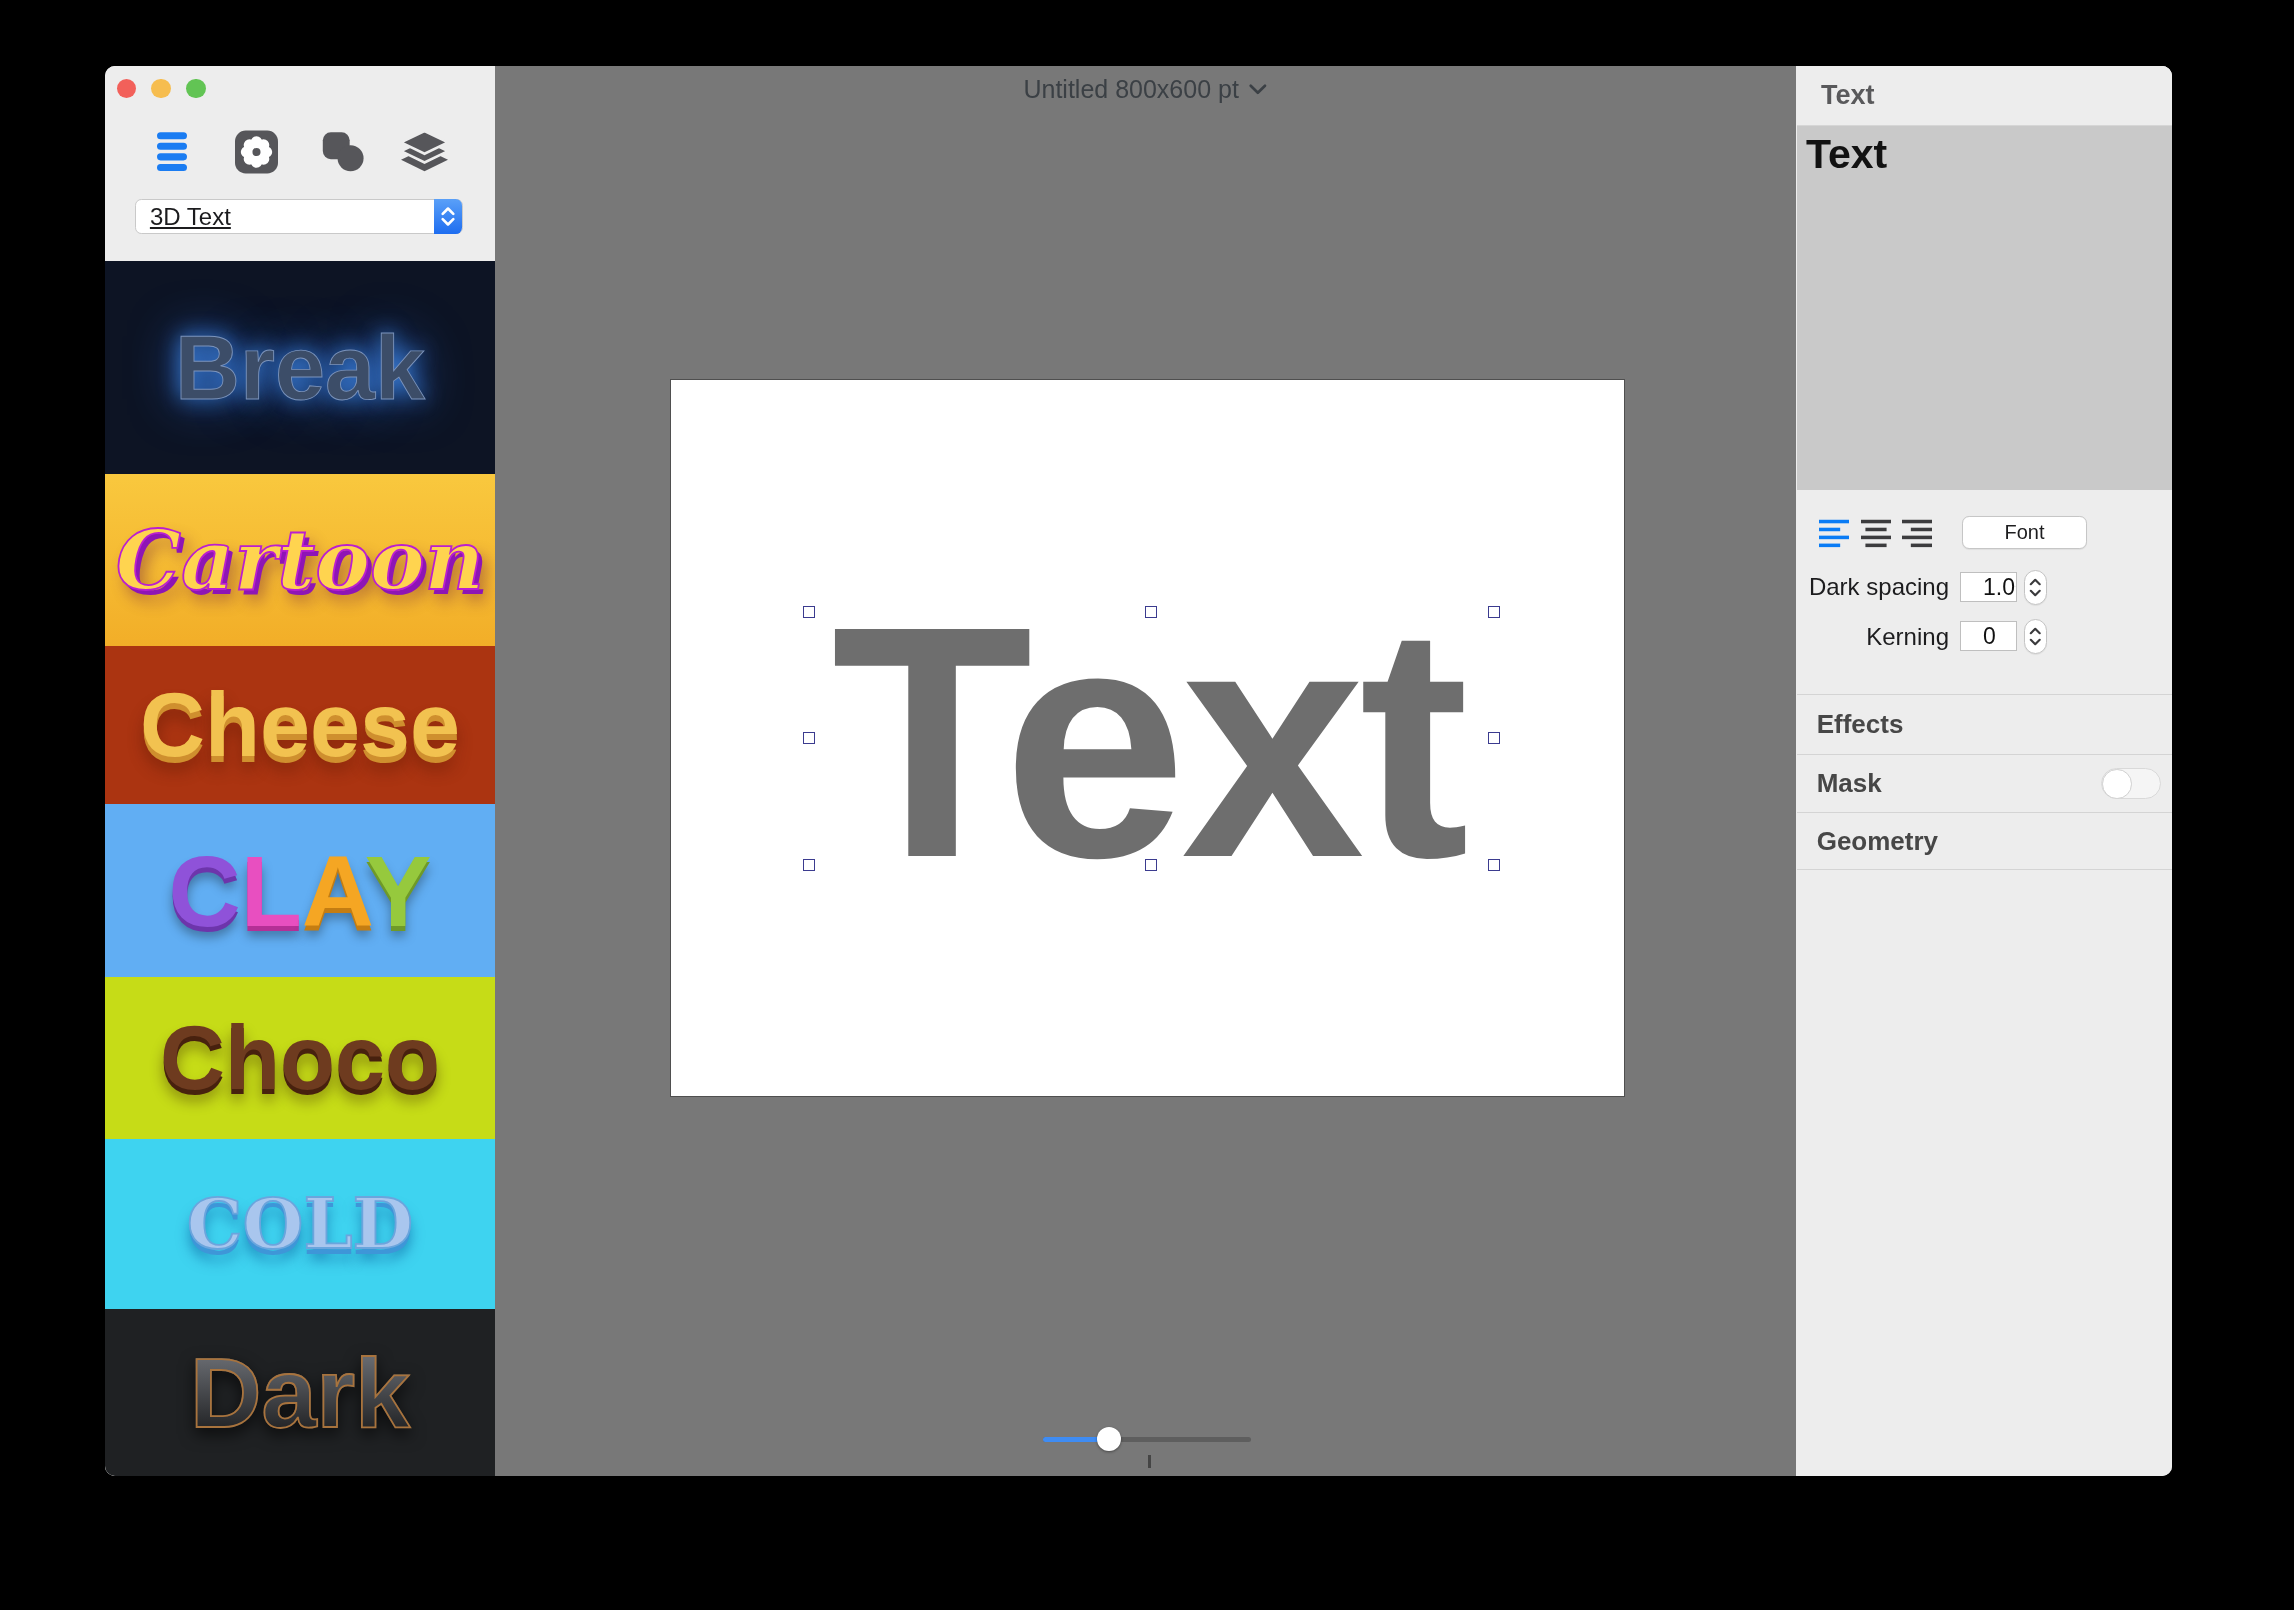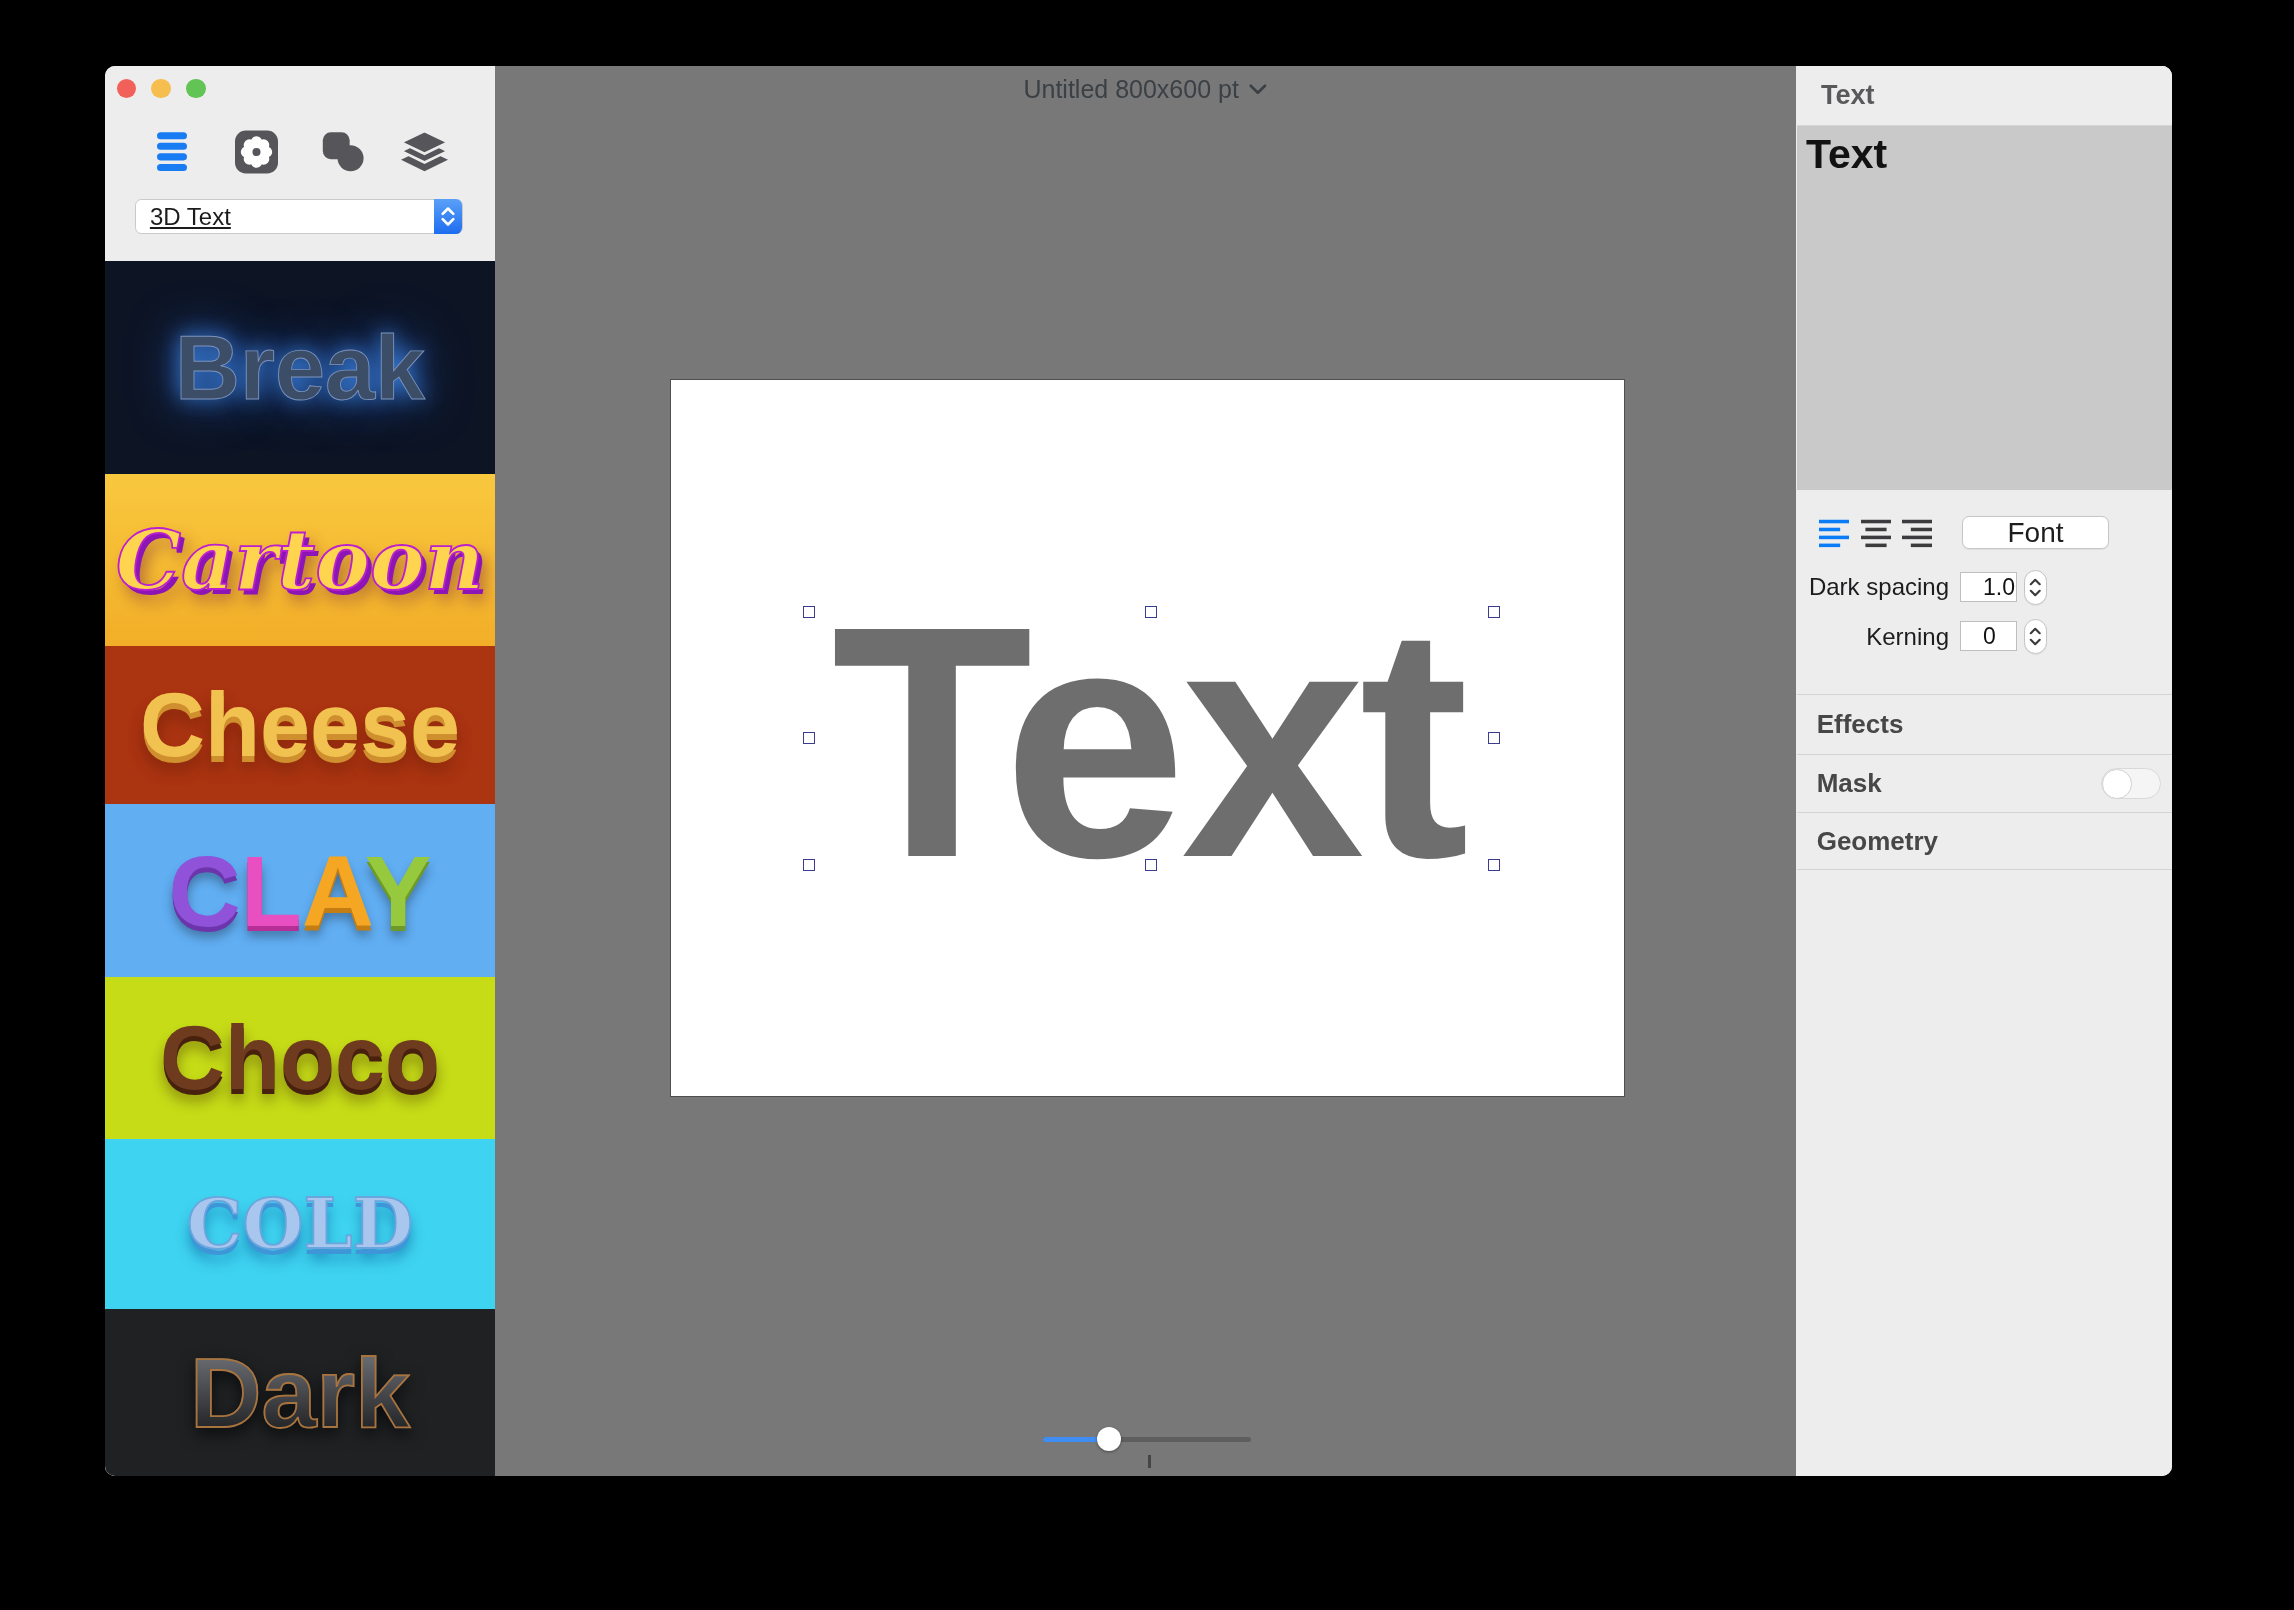--- a/index.html
+++ b/index.html
@@ -61,22 +61,22 @@
   .slider-tick{position:absolute;left:653px;top:1389px;width:2.7px;height:12.5px;background:#454545;}
   
   .inspector{position:absolute;left:1692px;top:0;width:375px;height:1410px;background:#ededed;}
   .insp-header{position:absolute;left:0;top:0;width:100%;height:60px;background:#ededed;
             border-bottom:0.9px solid #d6d6d6;box-sizing:border-box;display:flex;align-items:center;}
   .insp-header span{font-size:27px;font-weight:bold;color:#59595b;padding-left:24px;}
   .text-editor{position:absolute;left:0;top:60px;width:100%;height:364px;background:#c9c9c9;}
   .text-editor span{position:absolute;left:9px;top:5.4px;font-size:41px;font-weight:bold;color:#121212;}
   .align-row{position:absolute;top:450px;left:0;width:100%;height:36px;}
   .align-ic{position:absolute;top:1.8px;}
-  .font-btn{position:absolute;left:165px;top:450px;width:147px;height:33px;background:#fff;
-            border:0.9px solid #c6c6c6;border-radius:7.2px;box-sizing:border-box;font-size:28px;color:#1d1d1f;
+  .font-btn{position:absolute;left:165px;top:450px;width:125px;height:33px;background:#fff;
+            border:0.9px solid #c6c6c6;border-radius:7.2px;box-sizing:border-box;font-size:20px;color:#1d1d1f;
             display:flex;align-items:center;justify-content:center;box-shadow:0 0.9px 0.9px rgba(0,0,0,.06);}
   .fld-label{position:absolute;left:0;width:152px;text-align:right;font-size:24px;color:#1c1c1e;}
   .fld-input{position:absolute;left:163px;width:57px;height:30px;border:0.9px solid #bfbfbf;background:#fff;
             font-size:23px;color:#111;padding:0 0 0 22px;box-sizing:border-box;font-family:"Liberation Sans",sans-serif;}
   .stepper{position:absolute;left:227px;width:23px;height:35px;background:#fff;border:0.9px solid #c4c4c4;
             border-radius:11.6px;box-sizing:border-box;display:flex;flex-direction:column;
             align-items:center;justify-content:center;gap:2.7px;box-shadow:0 0.9px 0.9px rgba(0,0,0,.06);}
   .sections{position:absolute;left:0;top:628px;width:100%;}
   .sec-row{position:relative;width:100%;border-top:0.9px solid #d4d4d4;box-sizing:border-box;
             display:flex;align-items:center;}

